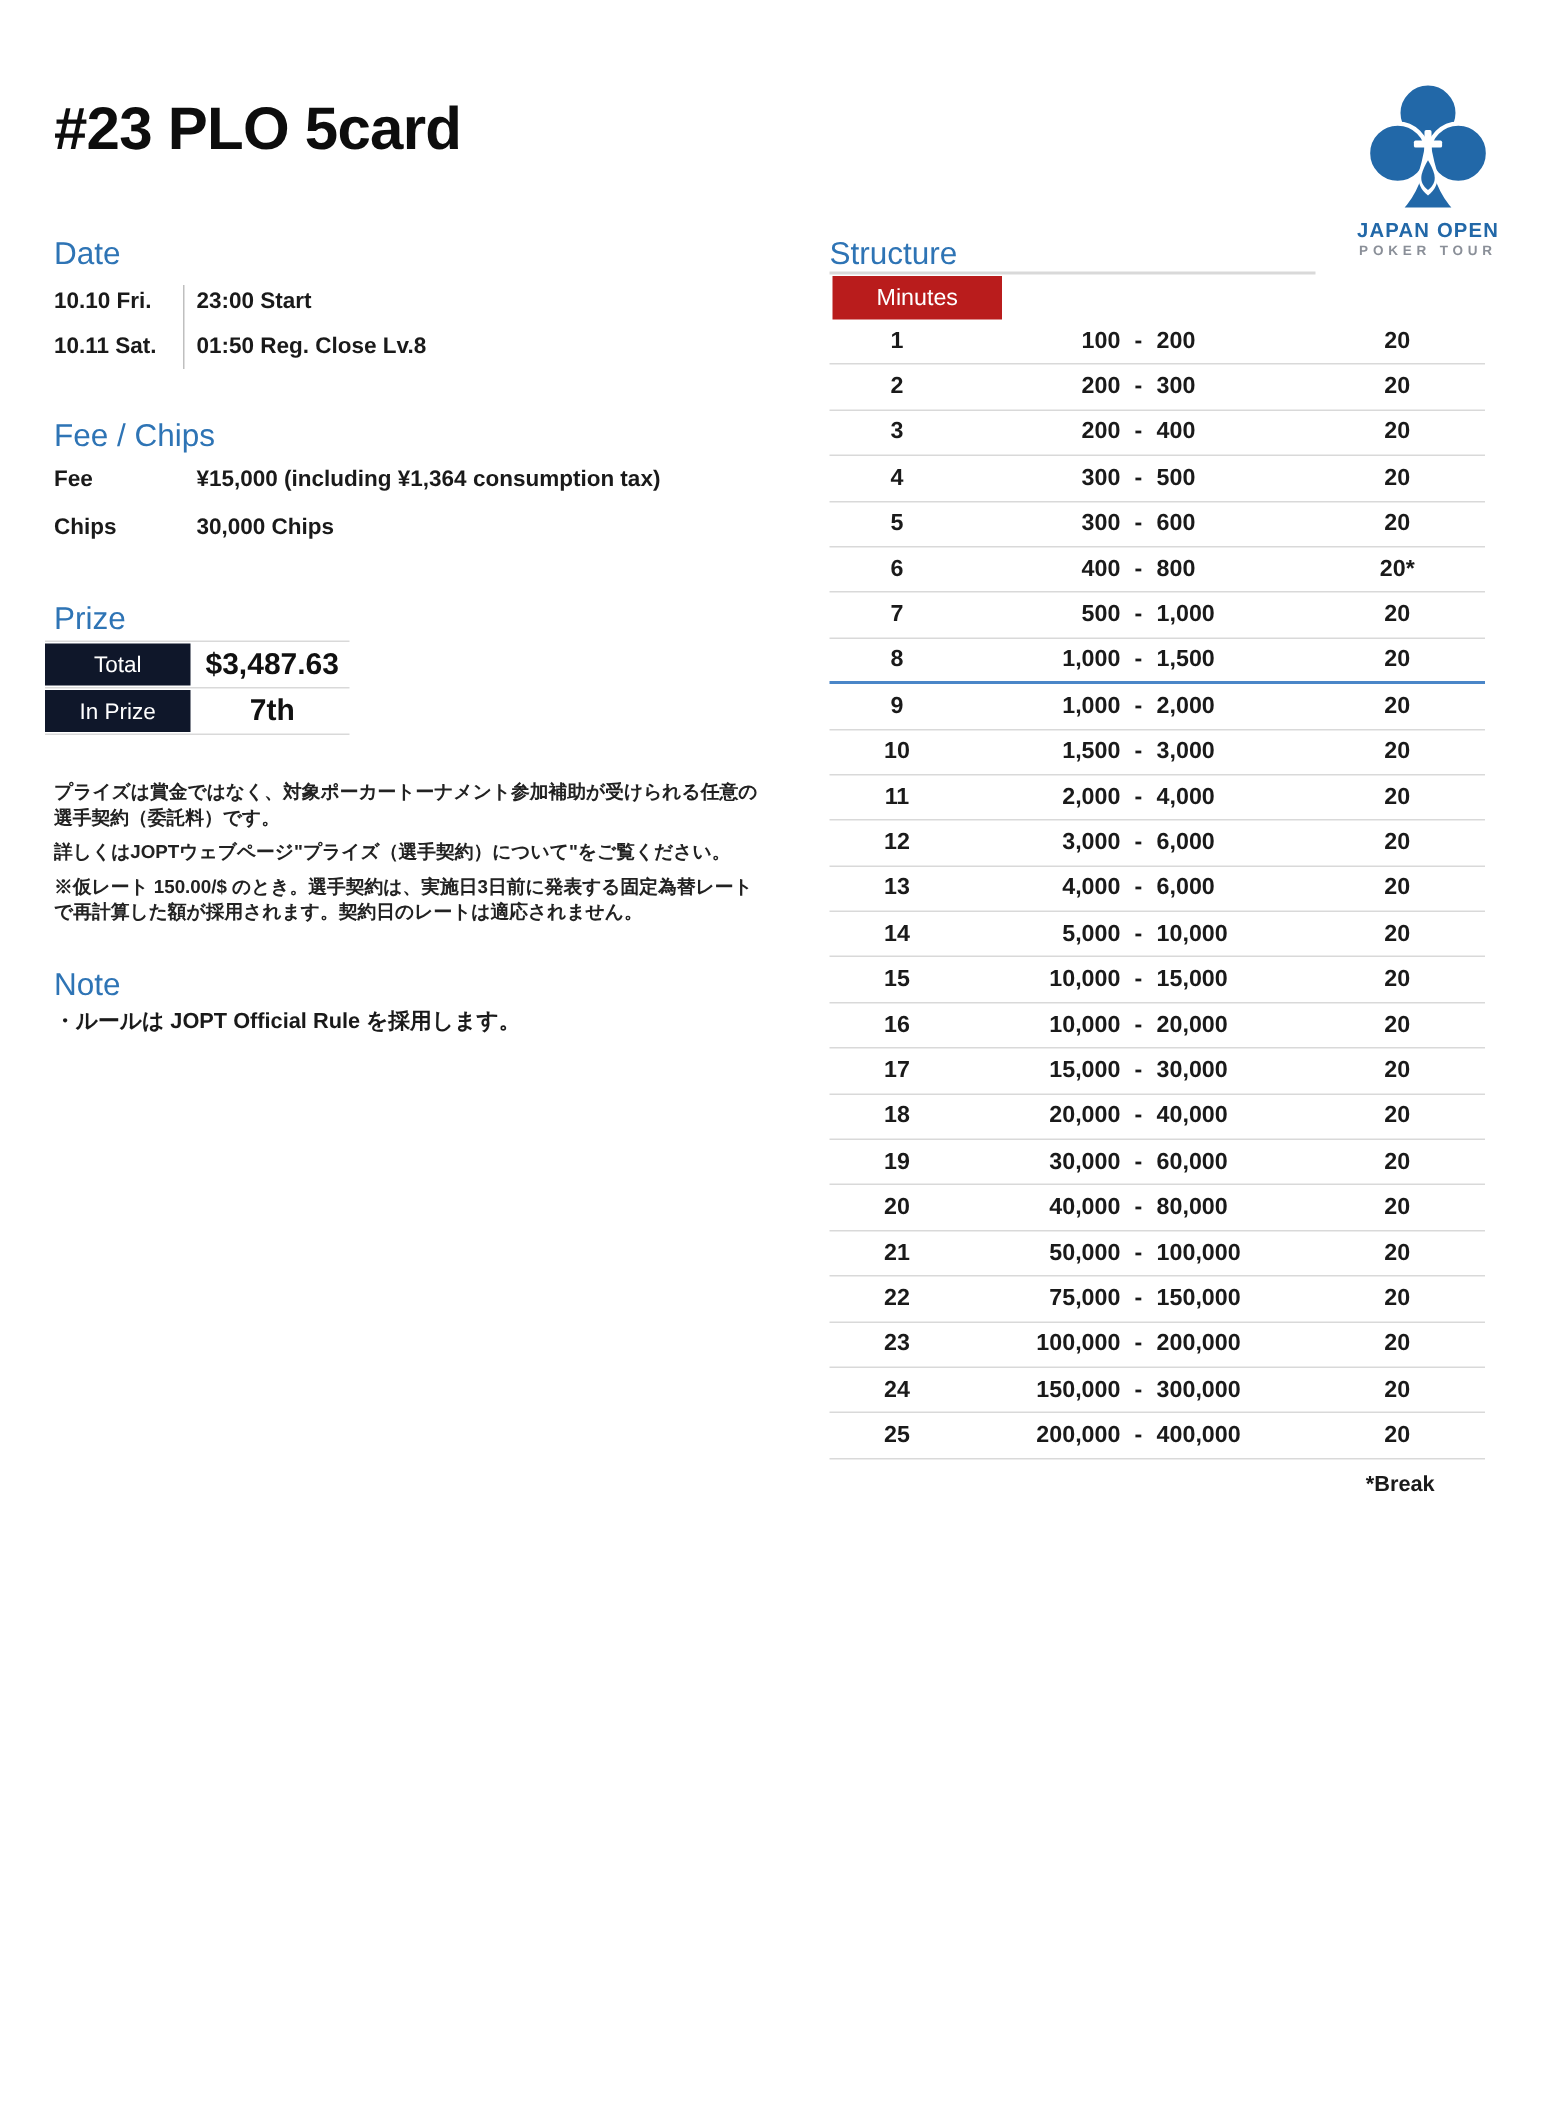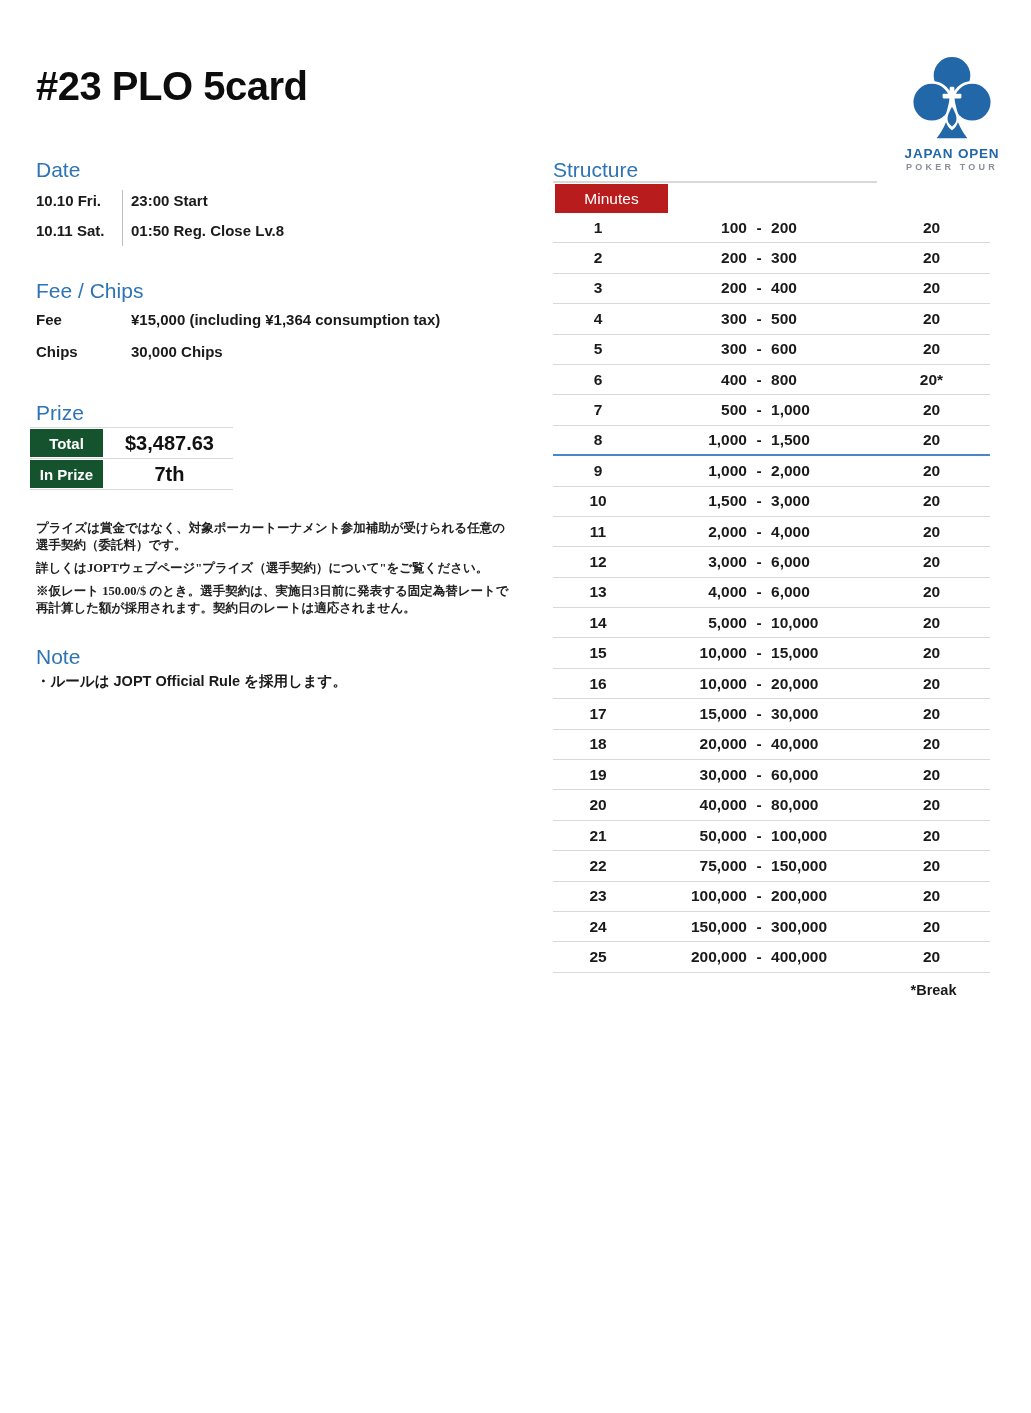--- a/index.html
+++ b/index.html
@@ -27,27 +27,27 @@
   .date-row-value { font-size:15px; font-weight:600; }
   .v-divider { width:1px; background:#BFBFBF; }
 
   
   .kv-label { font-size:15px; font-weight:600; }
   .kv-value { font-size:15px; font-weight:600; }
 
   
   .prize-table { left:30px; top:427px; width:203px; border-top:1px solid #D9D9D9; }
   .prize-row { display:flex; height:30px; border-bottom:1px solid #D9D9D9; align-items:stretch; }
-  .prize-label { width:73px; margin:1px 3px 1px 0; background:#14532d; color:#fff;
-                 display:flex; align-items:center; justify-content:center; font-size:15px; font-weight:700; }
+  .prize-label { width:97px; margin:1px 3px 1px 0; background:#0f172a; color:#fff;
+                 display:flex; align-items:center; justify-content:center; font-size:15px; font-weight:400; }
   .prize-value { flex:1; display:flex; align-items:center; justify-content:center;
                  font-size:20px; font-weight:700; color:#111; }
 
   
-  .disclaimer { left:36px; top:520px; width:474px; font-size:12.5px; line-height:17px; font-weight:700; color:#222;font-family:Liberation Serif, serif; }
+  .disclaimer { left:36px; top:520px; width:474px; font-size:12.5px; line-height:17px; font-weight:700; color:#222; }
   .disclaimer p { margin:0 0 6px 0; }
 
   
   .note-items { left:36px; top:672px; width:480px; }
   .note-item { font-size:14.5px; font-weight:700; margin-bottom:6px; line-height:19px; }
 
   
   .structure-title { left:553px; top:158px; }
   .structure-title-rule { left:553px; top:181px; width:324px; height:2px; background:#D9D9D9; }
   .structure-header { left:553px; top:184px; width:437px; height:29px; display:flex; }

